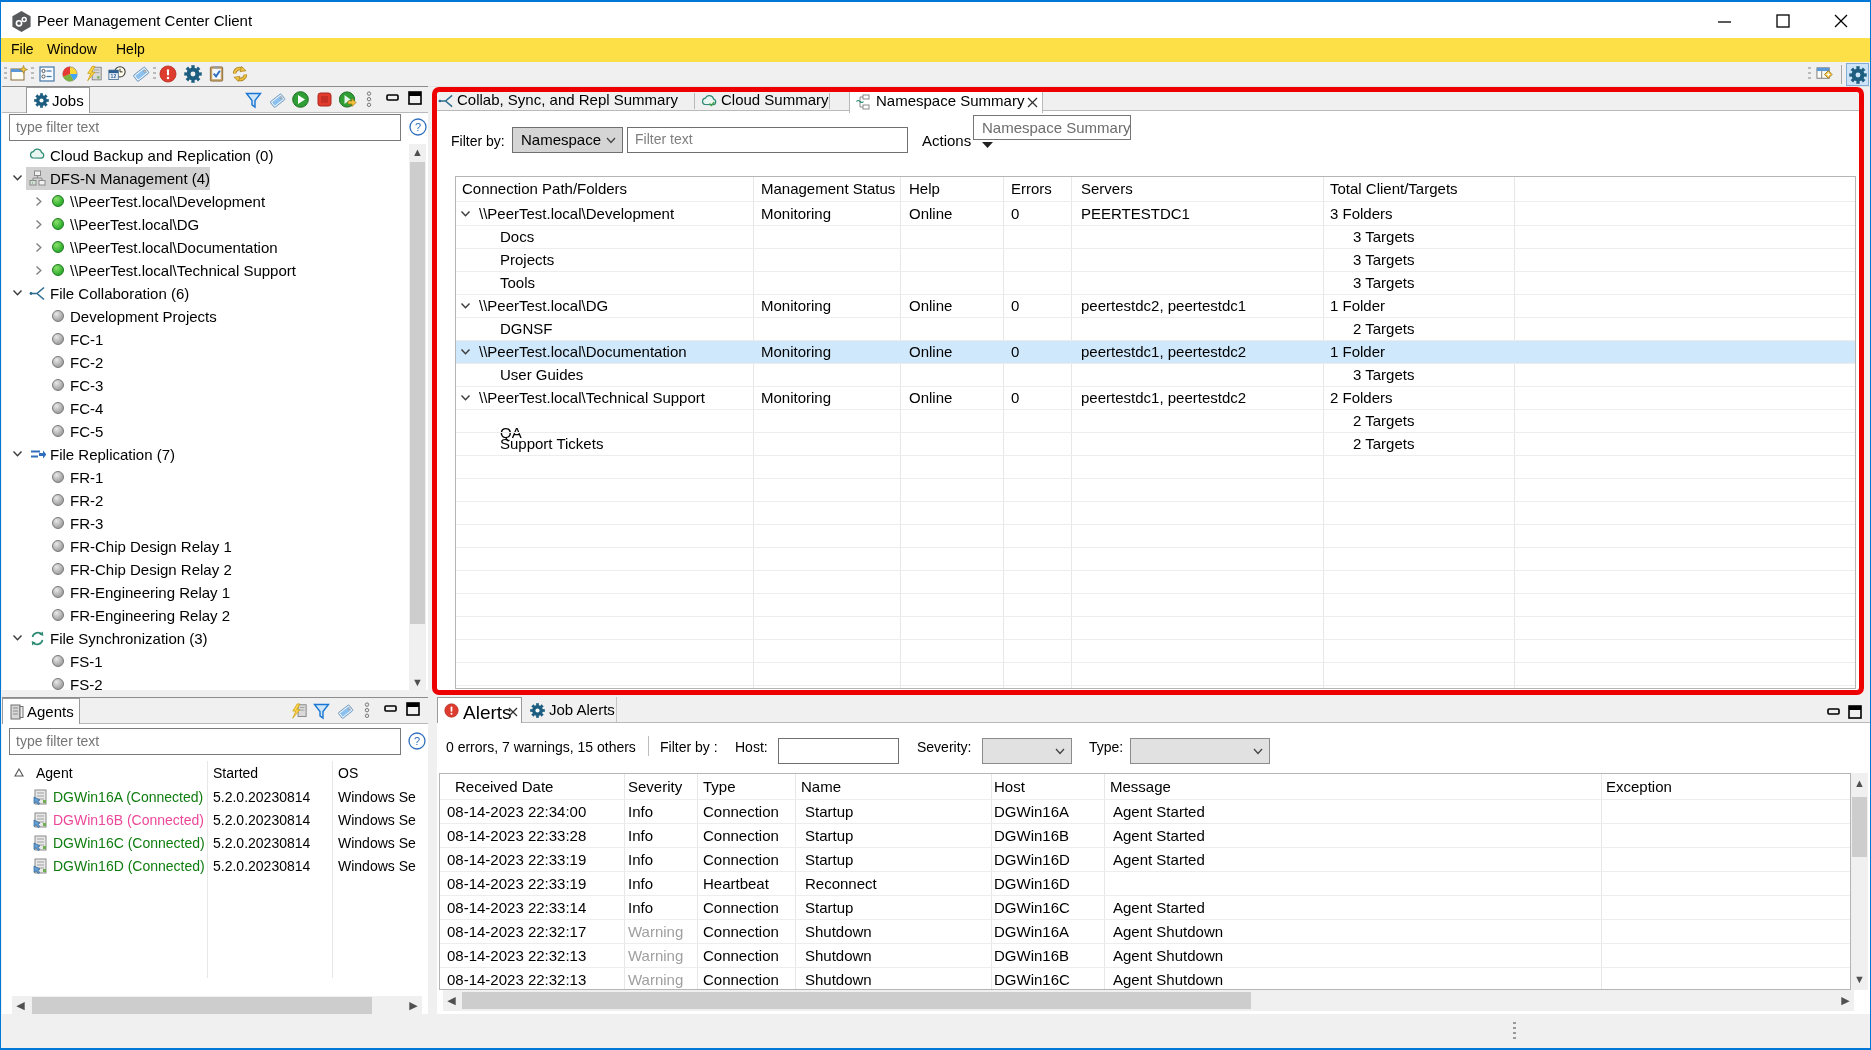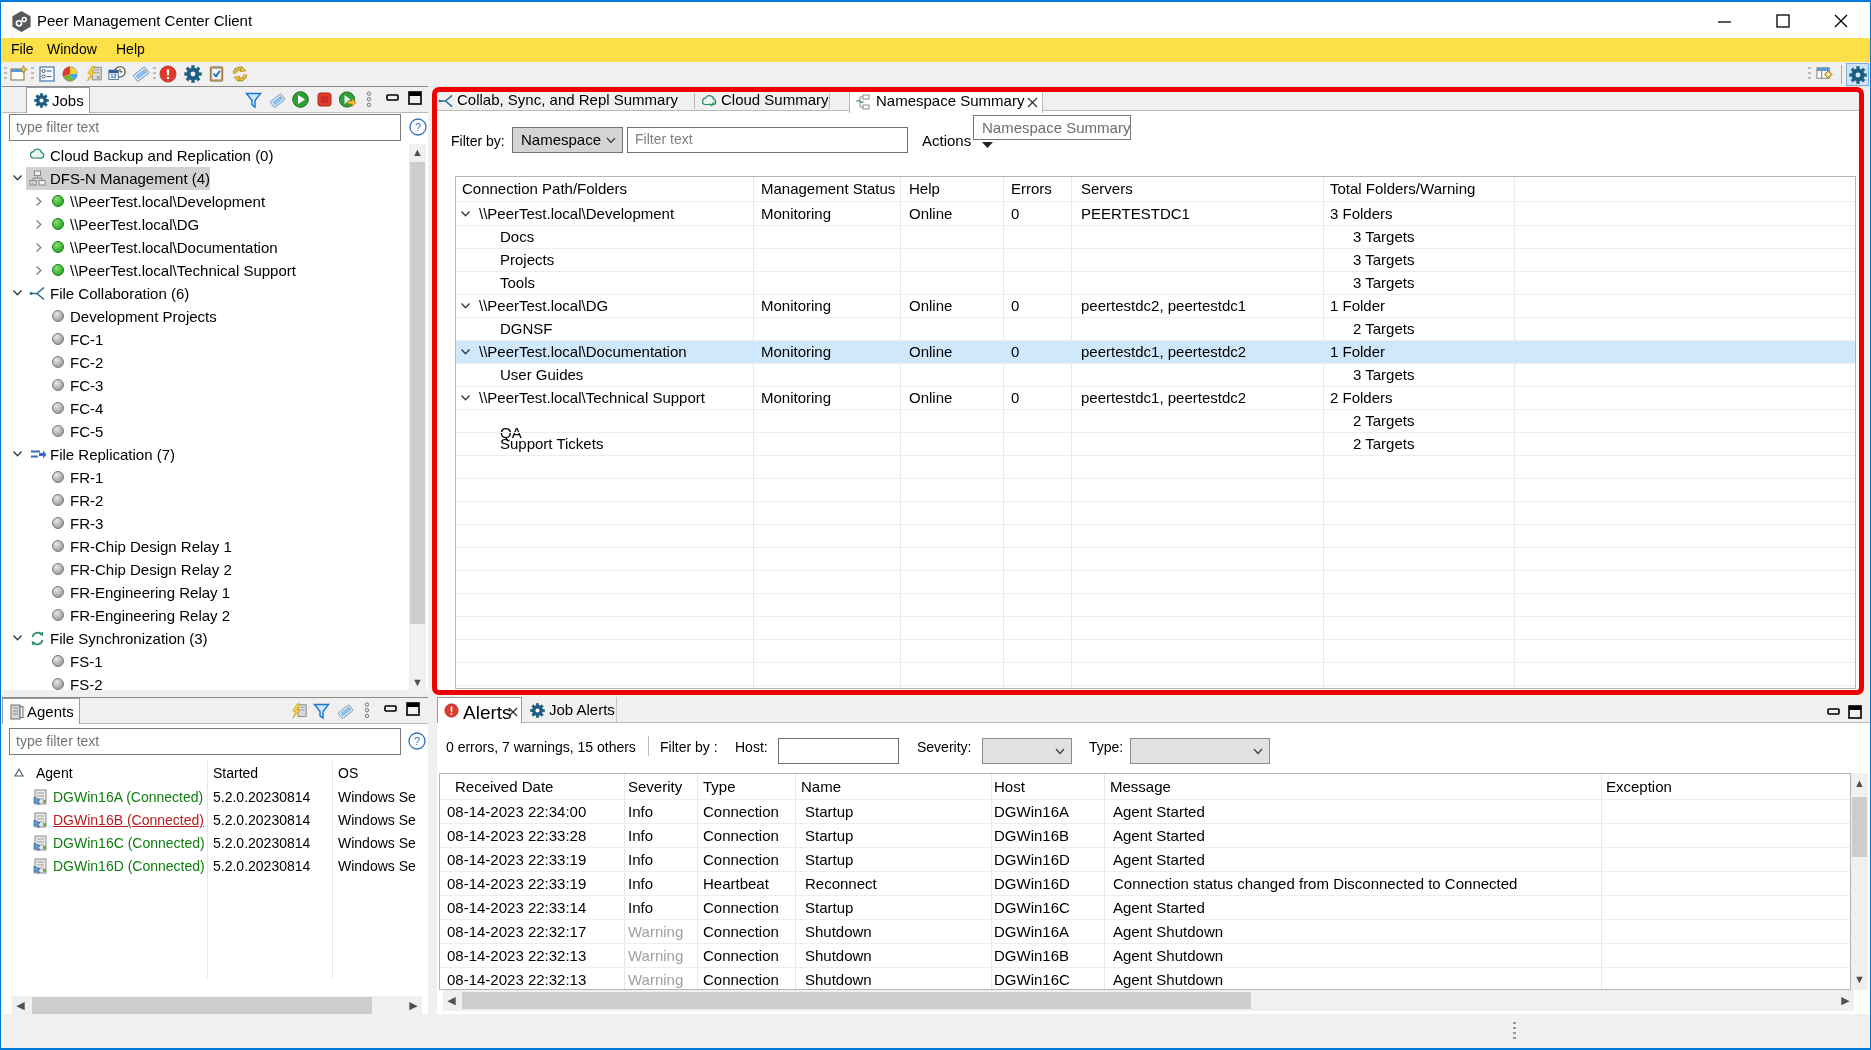--- a/index.html
+++ b/index.html
@@ -373,21 +373,21 @@
   <div class="vline" style="left:444px;"></div>
   <div class="vline" style="left:547px;"></div>
   <div class="vline" style="left:615px;"></div>
   <div class="vline" style="left:867px;"></div>
   <div class="vline" style="left:1058px;"></div>
   <div class="hdrcell" style="left:6px; top:0; height:24px; line-height:24px;">Connection Path/Folders</div>
   <div class="hdrcell" style="left:305px; top:0; height:24px; line-height:24px;">Management Status</div>
   <div class="hdrcell" style="left:453px; top:0; height:24px; line-height:24px;">Help</div>
   <div class="hdrcell" style="left:555px; top:0; height:24px; line-height:24px;">Errors</div>
   <div class="hdrcell" style="left:625px; top:0; height:24px; line-height:24px;">Servers</div>
-  <div class="hdrcell" style="left:874px; top:0; height:24px; line-height:24px;">Total Folders/Warning</div>
+  <div class="hdrcell" style="left:874px; top:0; height:24px; line-height:24px;">Total Client/Targets</div>
   <div class="hline" style="top:24px;"></div>
   <div class="mrow" style="top:25px;">
   <svg class="mcell" style="left:4px; top:8px; position:absolute;" width="11" height="8" viewBox="0 0 11 8">
           <path d="M1.5 1.5 L5.5 5.8 L9.5 1.5" fill="none" stroke="#3b3b3b" stroke-width="1.4"></path>
         </svg>
   <div class="mcell" style="left:23px;">\\PeerTest.local\Development</div>
   <div class="mcell" style="left:305px;">Monitoring</div>
   <div class="mcell" style="left:453px;">Online</div>
   <div class="mcell" style="left:555px;">0</div>
   <div class="mcell" style="left:625px;">PEERTESTDC1</div>
@@ -544,21 +544,21 @@
   <div class="abs" style="left:211px; top:88px; height:23px; line-height:23px;">5.2.0.20230814</div>
   <div class="abs" style="left:336px; top:88px; height:23px; line-height:23px;">Windows Se</div>
   <svg class="abs" style="left:31px; top:114px;" width="15" height="16" viewBox="0 0 15 16">
       <rect x="2" y="1" width="11" height="14" fill="#e8e8e8" stroke="#8a8a8a"></rect>
       <line x1="4" y1="4" x2="11" y2="4" stroke="#9e9e9e"></line>
       <line x1="4" y1="7" x2="11" y2="7" stroke="#9e9e9e"></line>
       <line x1="4" y1="10" x2="11" y2="10" stroke="#9e9e9e"></line>
       <path d="M1 8 l6 3-2.2 1 2 2.5-1.8 1-2-2.8-2 1.8Z" fill="#64a0d8" stroke="#2d5e8f" stroke-width="0.7"></path>
       <rect x="10" y="11" width="3" height="3" fill="#6fae4e"></rect>
     </svg>
-  <div class="abs" style="left:51px; top:111px; height:23px; line-height:23px; color:#b91c1c;text-decoration:underline;">DGWin16B (Connected)</div>
+  <div class="abs" style="left:51px; top:111px; height:23px; line-height:23px; color:#ec4899;">DGWin16B (Connected)</div>
   <div class="abs" style="left:211px; top:111px; height:23px; line-height:23px;">5.2.0.20230814</div>
   <div class="abs" style="left:336px; top:111px; height:23px; line-height:23px;">Windows Se</div>
   <svg class="abs" style="left:31px; top:137px;" width="15" height="16" viewBox="0 0 15 16">
       <rect x="2" y="1" width="11" height="14" fill="#e8e8e8" stroke="#8a8a8a"></rect>
       <line x1="4" y1="4" x2="11" y2="4" stroke="#9e9e9e"></line>
       <line x1="4" y1="7" x2="11" y2="7" stroke="#9e9e9e"></line>
       <line x1="4" y1="10" x2="11" y2="10" stroke="#9e9e9e"></line>
       <path d="M1 8 l6 3-2.2 1 2 2.5-1.8 1-2-2.8-2 1.8Z" fill="#64a0d8" stroke="#2d5e8f" stroke-width="0.7"></path>
       <rect x="10" y="11" width="3" height="3" fill="#6fae4e"></rect>
     </svg>
@@ -669,21 +669,20 @@
       <div class="mcell" style="left:554px;">DGWin16D</div>
       <div class="mcell" style="left:673px;">Agent Started</div>
     </div>
     <div class="hline" style="top:97px;"></div>
     <div class="mrow" style="top:98px; height:24px; line-height:24px;">
       <div class="mcell" style="left:7px;">08-14-2023 22:33:19</div>
       <div class="mcell" style="left:188px;">Info</div>
       <div class="mcell" style="left:263px;">Heartbeat</div>
       <div class="mcell" style="left:365px;">Reconnect</div>
       <div class="mcell" style="left:554px;">DGWin16D</div>
-      <div class="mcell" style="left:673px;">Connection status changed from Disconnected to Connected</div>
     </div>
     <div class="hline" style="top:121px;"></div>
     <div class="mrow" style="top:122px; height:24px; line-height:24px;">
       <div class="mcell" style="left:7px;">08-14-2023 22:33:14</div>
       <div class="mcell" style="left:188px;">Info</div>
       <div class="mcell" style="left:263px;">Connection</div>
       <div class="mcell" style="left:365px;">Startup</div>
       <div class="mcell" style="left:554px;">DGWin16C</div>
       <div class="mcell" style="left:673px;">Agent Started</div>
     </div>

